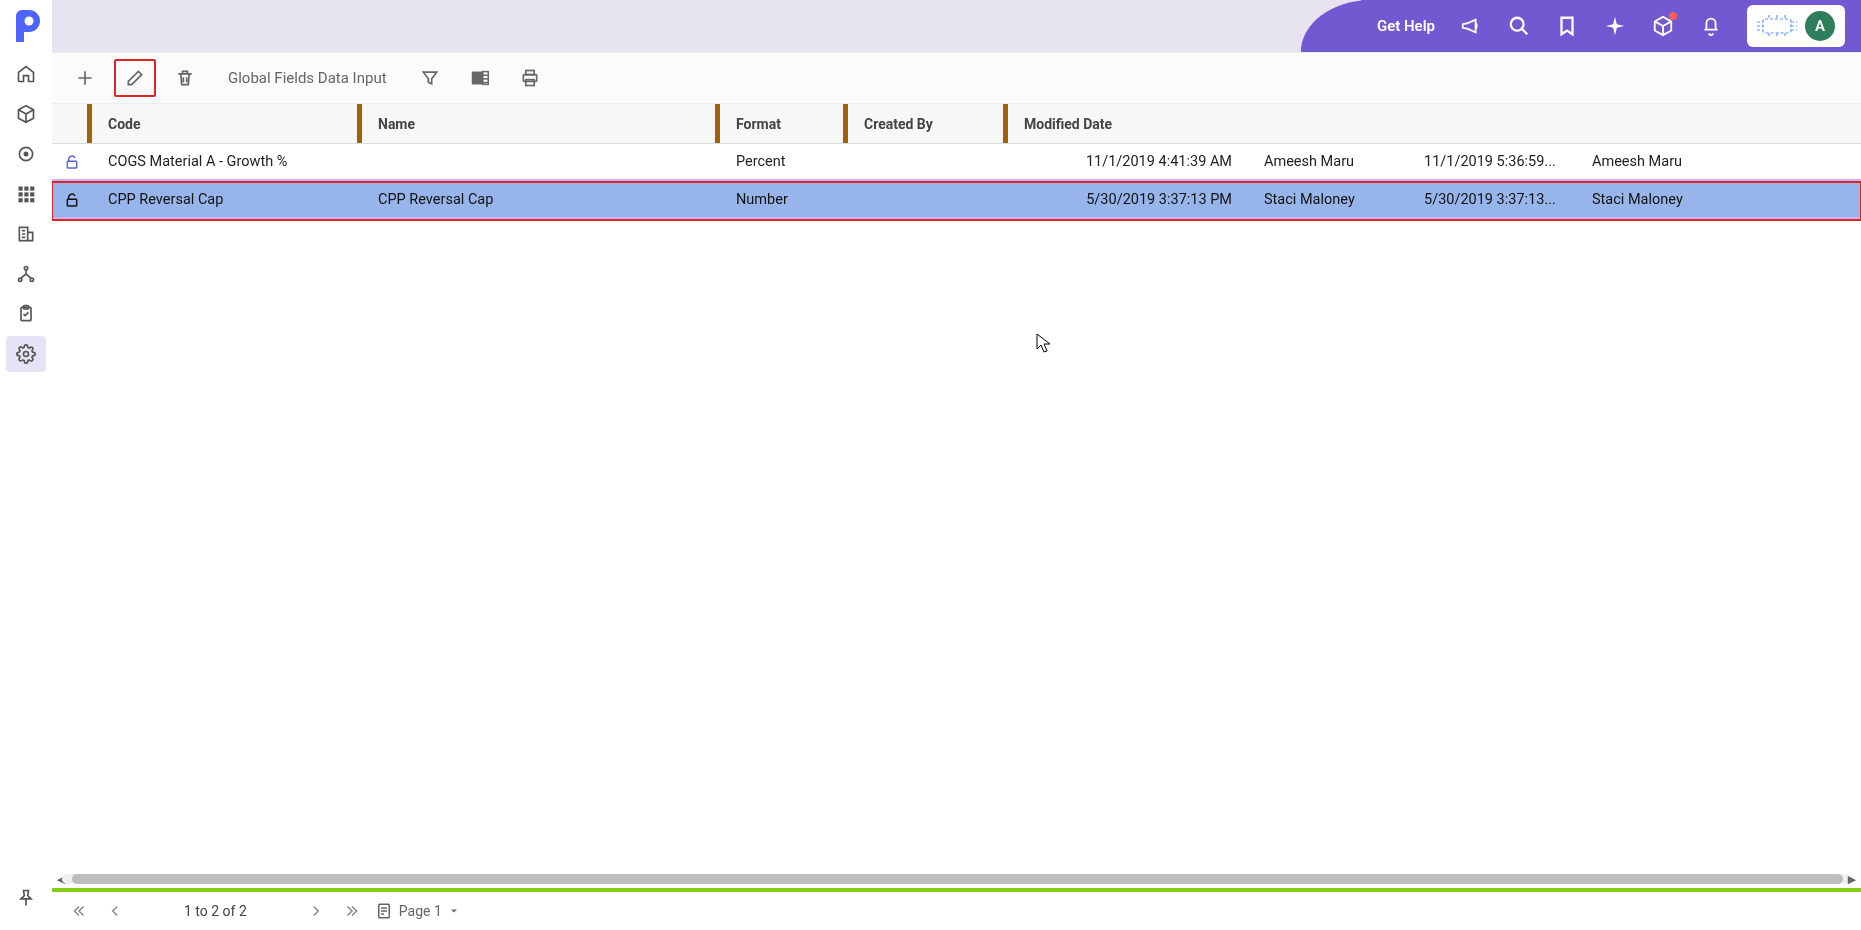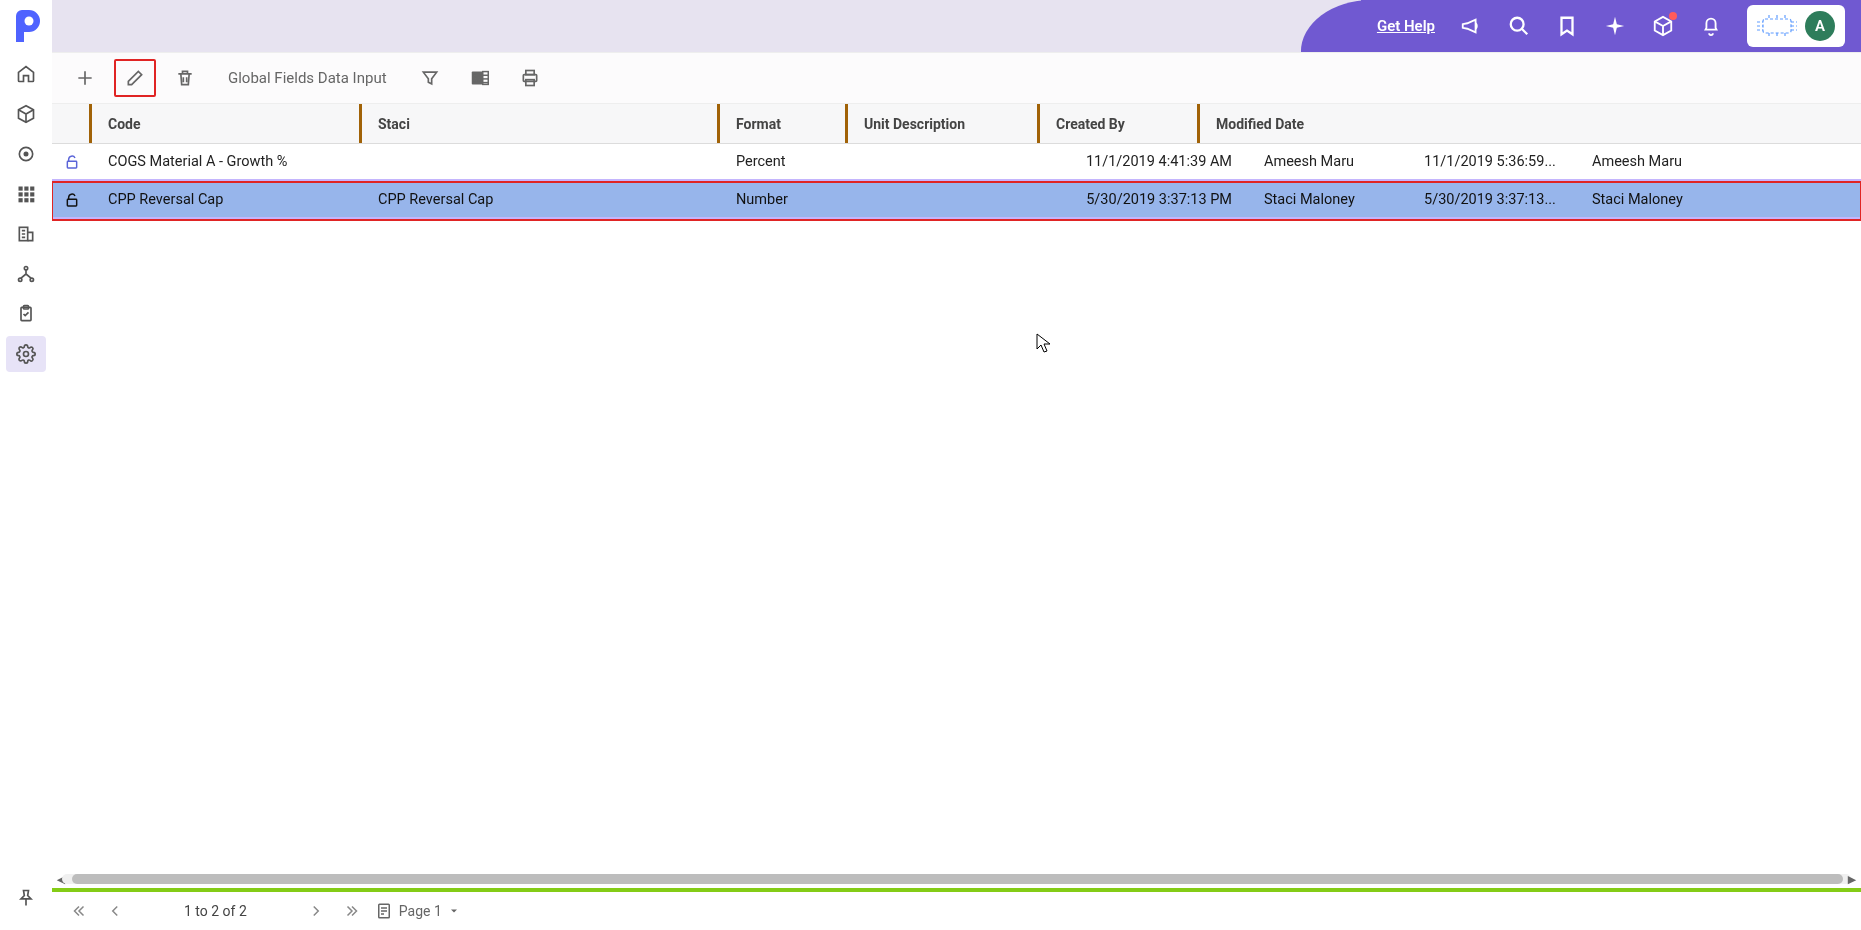--- a/index.html
+++ b/index.html
@@ -14,40 +14,40 @@
     .rail-spacer { flex: 1; }
 
     
     .main { flex: 1; display: flex; flex-direction: column; min-width: 0; }
 
     
     .topbar { height: 52px; background: #e7e3f0; display: flex; align-items: center; position: relative; }
     .topbar-wave-area { margin-left: auto; height: 100%; display: flex; align-items: center; background: #7059d1; padding: 0 16px; gap: 24px; position: relative; }
     .topbar-wave-area::before { content: ""; position: absolute; left: -60px; top: 0; width: 60px; height: 52px; background: #7059d1; clip-path: ellipse(70px 52px at 70px 52px); }
     .topbar-btn { color: #fff; display: flex; align-items: center; justify-content: center; cursor: pointer; position: relative; }
-    .topbar-gethelp { font-weight: 600; font-size: 15px; text-decoration: underline; }
+    .topbar-gethelp { font-weight: 600; font-size: 15px; }
     .topbar-icon-wrap { width: 24px; height: 24px; }
     .bell-dot { position: absolute; top: -2px; right: -2px; width: 8px; height: 8px; background: #ff5b5b; border-radius: 50%; }
     .topbar-white-box { background: #fff; border-radius: 6px; padding: 6px 10px; display: flex; align-items: center; gap: 8px; }
     .avatar-circle { width: 30px; height: 30px; border-radius: 50%; background: #2e7d5b; color: #fff; display: flex; align-items: center; justify-content: center; font-weight: 600; font-size: 15px; }
     .chip-icon { color: #5f9cff; }
 
     
     .page-title-row { padding: 14px 24px 10px; font-size: 20px; font-weight: 700; }
 
     
     .toolbar { height: 52px; display: flex; align-items: center; padding: 0 12px; gap: 8px; background: #fcfbfc; border-top: 1px solid #eee; border-bottom: 1px solid #eee; }
     .toolbar-btn { width: 42px; height: 38px; display: flex; align-items: center; justify-content: center; color: #666; cursor: pointer; border-radius: 2px; }
     .toolbar-label { padding: 0 14px; color: #666; font-size: 15px; }
     .toolbar-highlight { border: 2px solid #e02424; }
 
     
     .table-wrap { flex: 1; display: flex; flex-direction: column; overflow: hidden; }
     .table-header { display: flex; border-bottom: 1px solid #dcdcdc; background: #f7f7f8; height: 40px; }
-    .th { padding: 0 16px; display: flex; align-items: center; font-weight: 700; color: #444; border-right: 3px solid #a16207; font-size: 14px; }
+    .th { padding: 0 16px; display: flex; align-items: center; font-weight: 700; color: #444; border-right: 5px solid #a16207; font-size: 14px; }
     .th:last-child { border-right: none; }
     .col-icon { width: 40px; padding: 0; }
     .col-code { width: 270px; }
     .col-name { width: 358px; }
     .col-format { width: 128px; }
     .col-unit { width: 192px; }
     .col-created-date { width: 208px; }
     .col-created-by { width: 160px; }
     .col-modified-date { width: 168px; }
     .col-modified-by { flex: 1; min-width: 208px; }
@@ -259,23 +259,22 @@
             <rect x="4" y="8" width="16" height="8" rx="1"></rect>
             <rect x="7" y="14" width="10" height="7"></rect>
           </svg>
       </div>
     </div>
 
     <div class="table-wrap">
       <div class="table-header">
         <div class="th col-icon"></div>
         <div class="th col-code">Code</div>
-        <div class="th col-name">Staci</div>
+        <div class="th col-name">Name</div>
         <div class="th col-format">Format</div>
-        <div class="th col-unit">Unit Description</div>
         <div class="th col-created-by">Created By</div>
         <div class="th col-modified-date">Modified Date</div>
       </div>
       <div class="table-body" id="table-body">
           <div class="tr">
             <div class="td td-icon">
               <svg width="16" height="16" viewBox="0 0 24 24" fill="none" stroke="currentColor" stroke-width="2.2">
                 <path d="M7 11V8a5 5 0 0 1 9.5-2"></path>
                 <rect x="5" y="11" width="14" height="10" rx="1"></rect>
               </svg>

